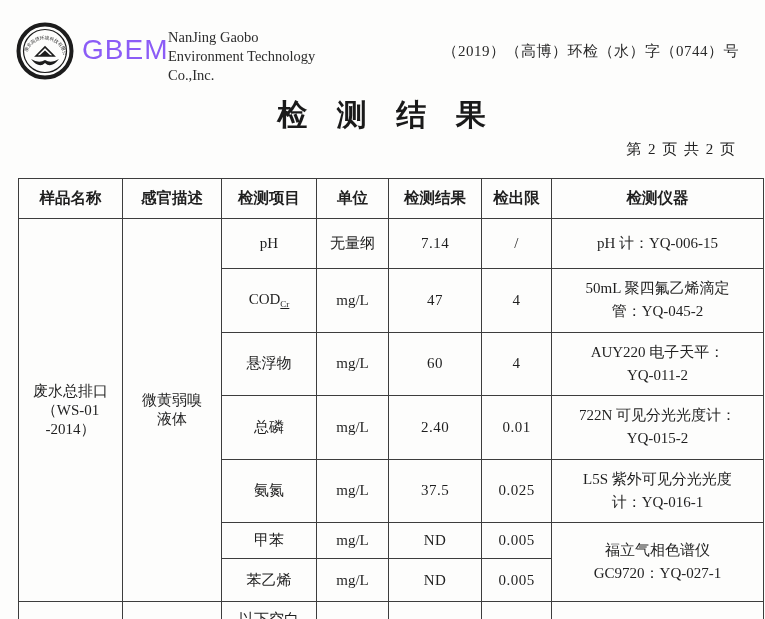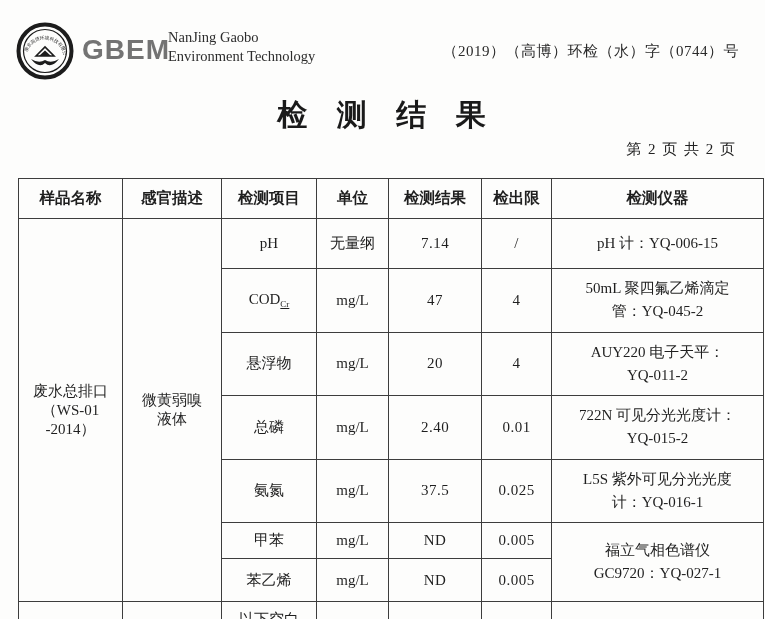--- a/index.html
+++ b/index.html
@@ -19,22 +19,22 @@
 
   
   .header { position: absolute; top: 0; left: 0; width: 100%; height: 95px; }
   .seal {
     position: absolute; left: 16px; top: 22px;
     width: 58px; height: 58px;
   }
   .logo-text {
     position: absolute; left: 82px; top: 34px;
     font-family: "Liberation Sans", sans-serif;
-    font-weight: bold; font-size: 28px; letter-spacing: 1px;
-    color: #737373;
+    font-weight: normal; font-size: 28px; letter-spacing: 1px;
+    color: #8b5cf6;
   }
   .company-name {
     position: absolute; left: 168px; top: 28px;
     font-size: 14.5px; line-height: 1.32; color: #2d2d2d;
   }
   .doc-number {
     position: absolute; right: 26px; top: 42px;
     font-size: 15px; letter-spacing: 0.5px; color: #2a2a2a;
   }
 
@@ -95,20 +95,21 @@
         </text>
         <path d="M 20 34 L 29 25 L 38 34 Z" fill="none" stroke="#1c1c1c" stroke-width="1.6"></path>
         <path d="M 23 34 L 29 28.5 L 35 34 Z" fill="#1c1c1c"></path>
         <path d="M 15 37 Q 23 42 29 38 Q 35 42 43 37 Q 35 47 29 41 Q 23 47 15 37 Z" fill="#1c1c1c"></path>
       </svg>
     </div>
     <div class="logo-text">GBEM</div>
     <div class="company-name">
       <div>NanJing Gaobo</div>
       <div>Environment Technology</div>
+      <div>Co.,Inc.</div>
     </div>
     <div class="doc-number">（2019）（高博）环检（水）字（0744）号</div>
   </div>
 
   <div class="title">检 测 结 果</div>
   <div class="page-info">第 2 页 共 2 页</div>
 
   <table class="results">
     <colgroup>
       <col style="width:104px">
@@ -157,21 +158,21 @@
       <td class="mono-num">4</td>
       <td class="instr">
         <div>50mL 聚四氟乙烯滴定</div>
         <div>管：YQ-045-2</div>
       </td>
     </tr>
 
     <tr class="r-std">
       <td><span>悬浮物</span><sub class="cr"></sub></td>
       <td>mg/L</td>
-      <td class="mono-num">20</td>
+      <td class="mono-num">60</td>
       <td class="mono-num">4</td>
       <td class="instr">
         <div>AUY220 电子天平：</div>
         <div>YQ-011-2</div>
       </td>
     </tr>
 
     <tr class="r-std">
       <td><span>总磷</span><sub class="cr"></sub></td>
       <td>mg/L</td>

